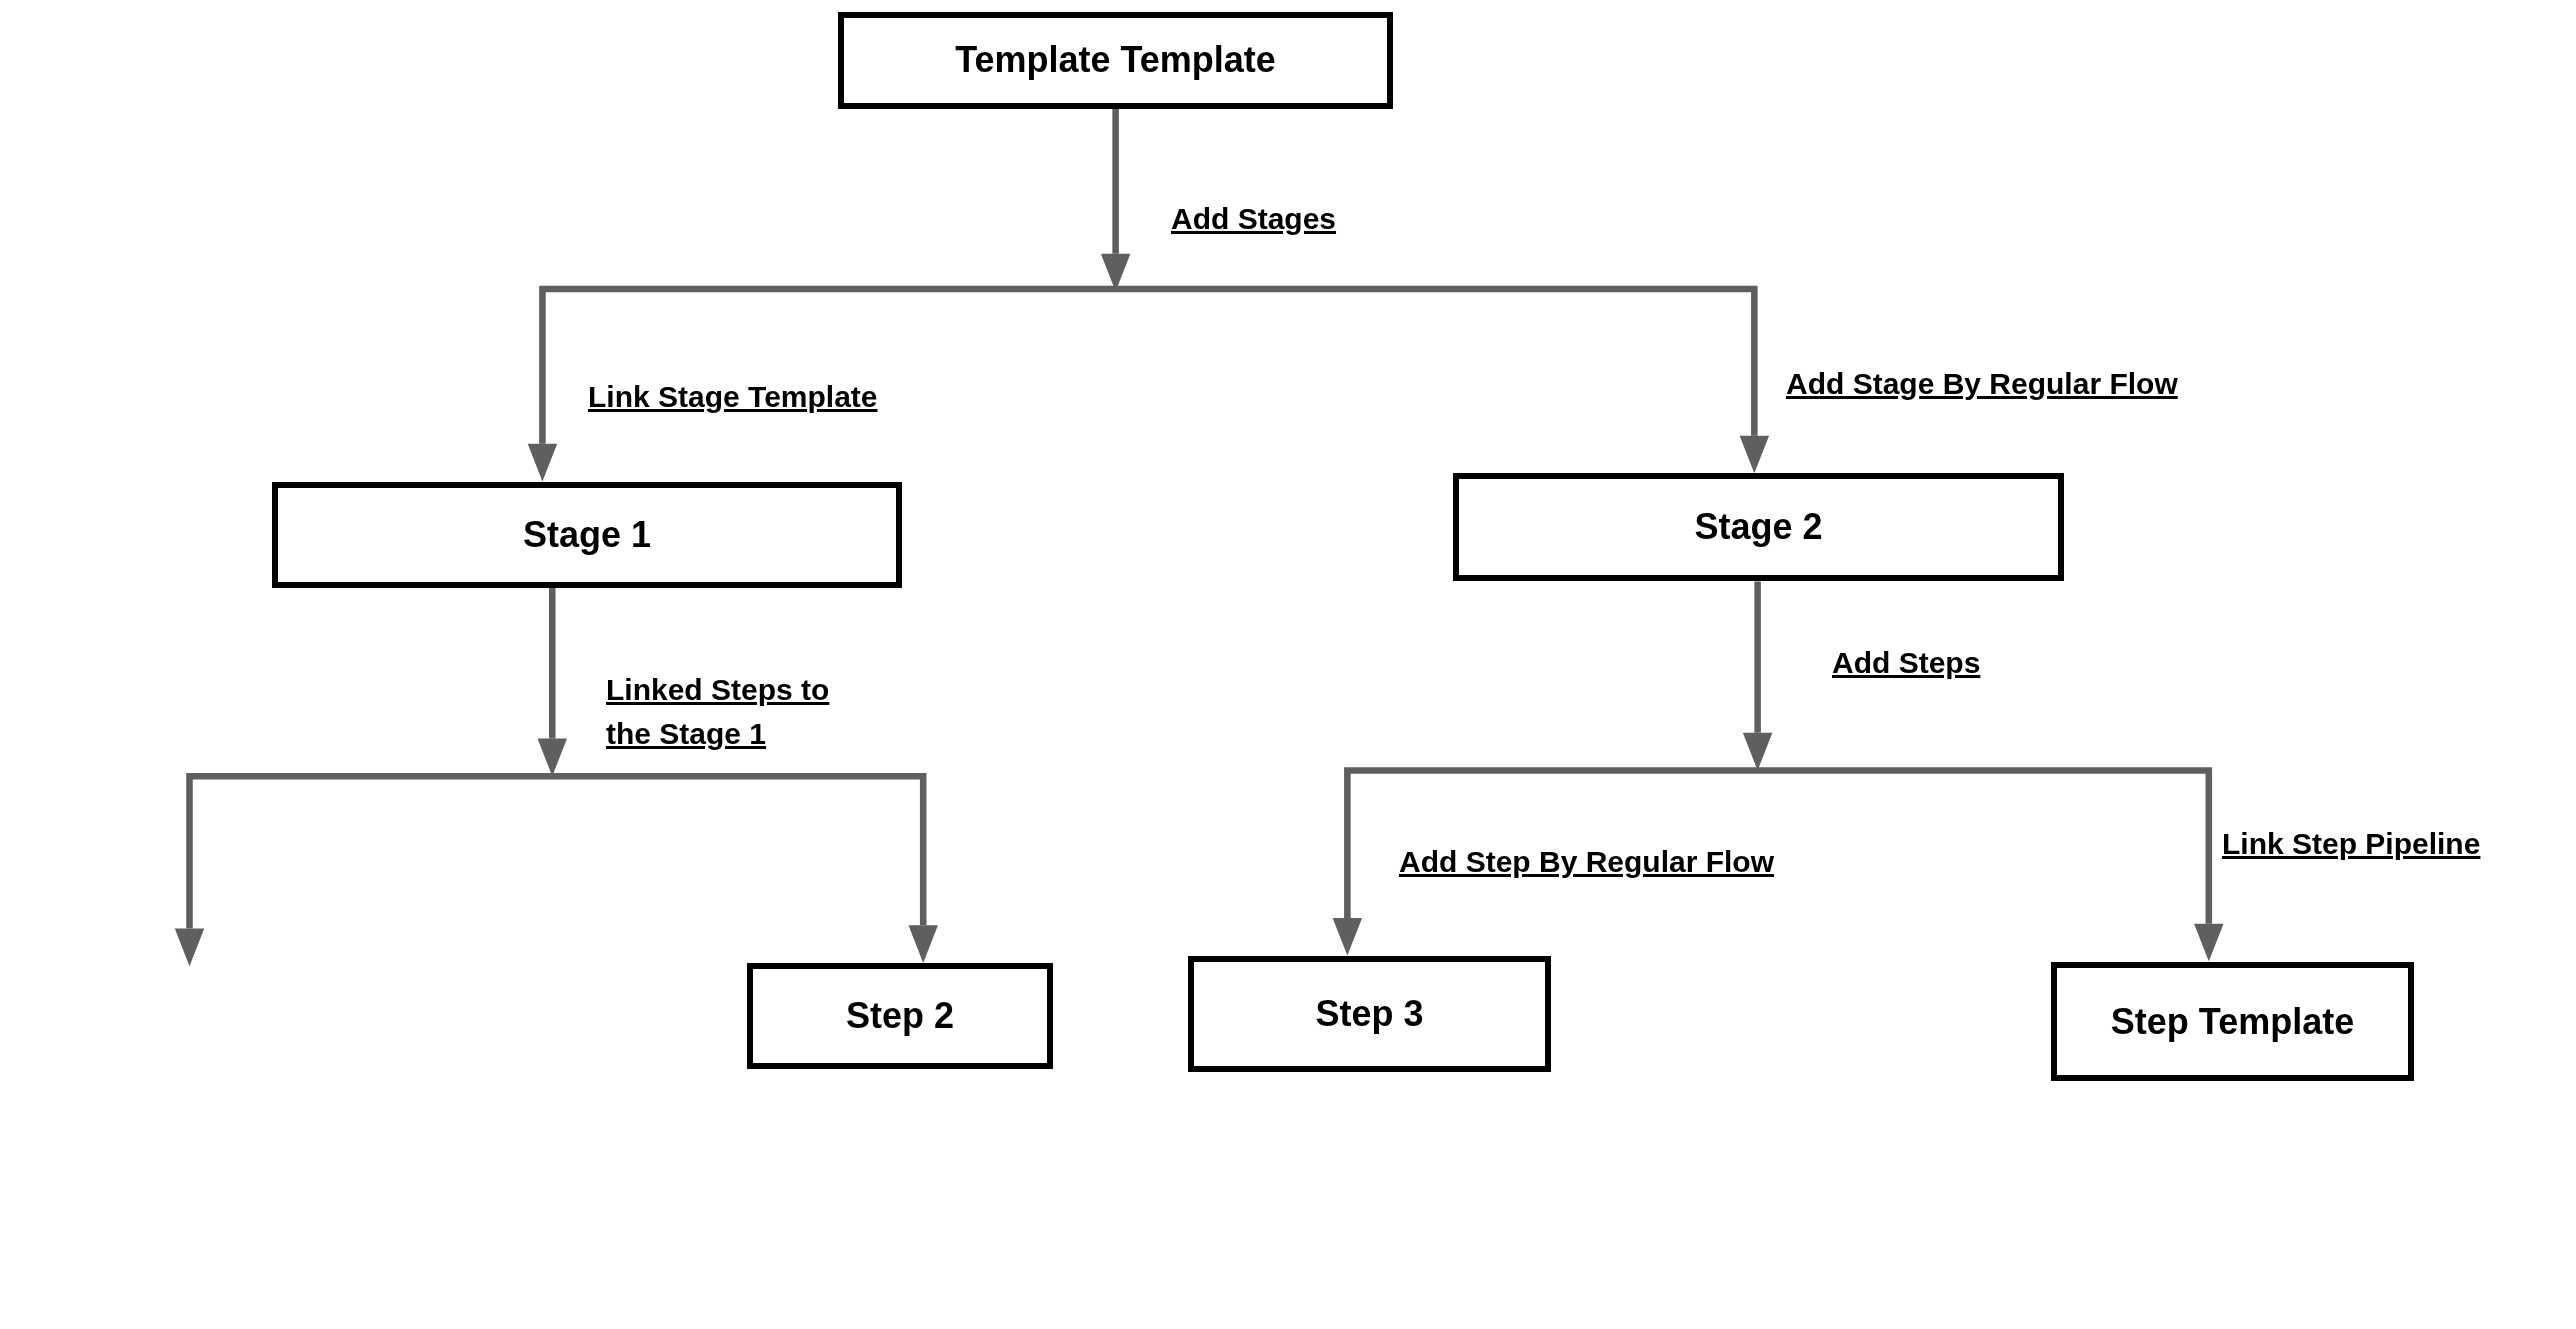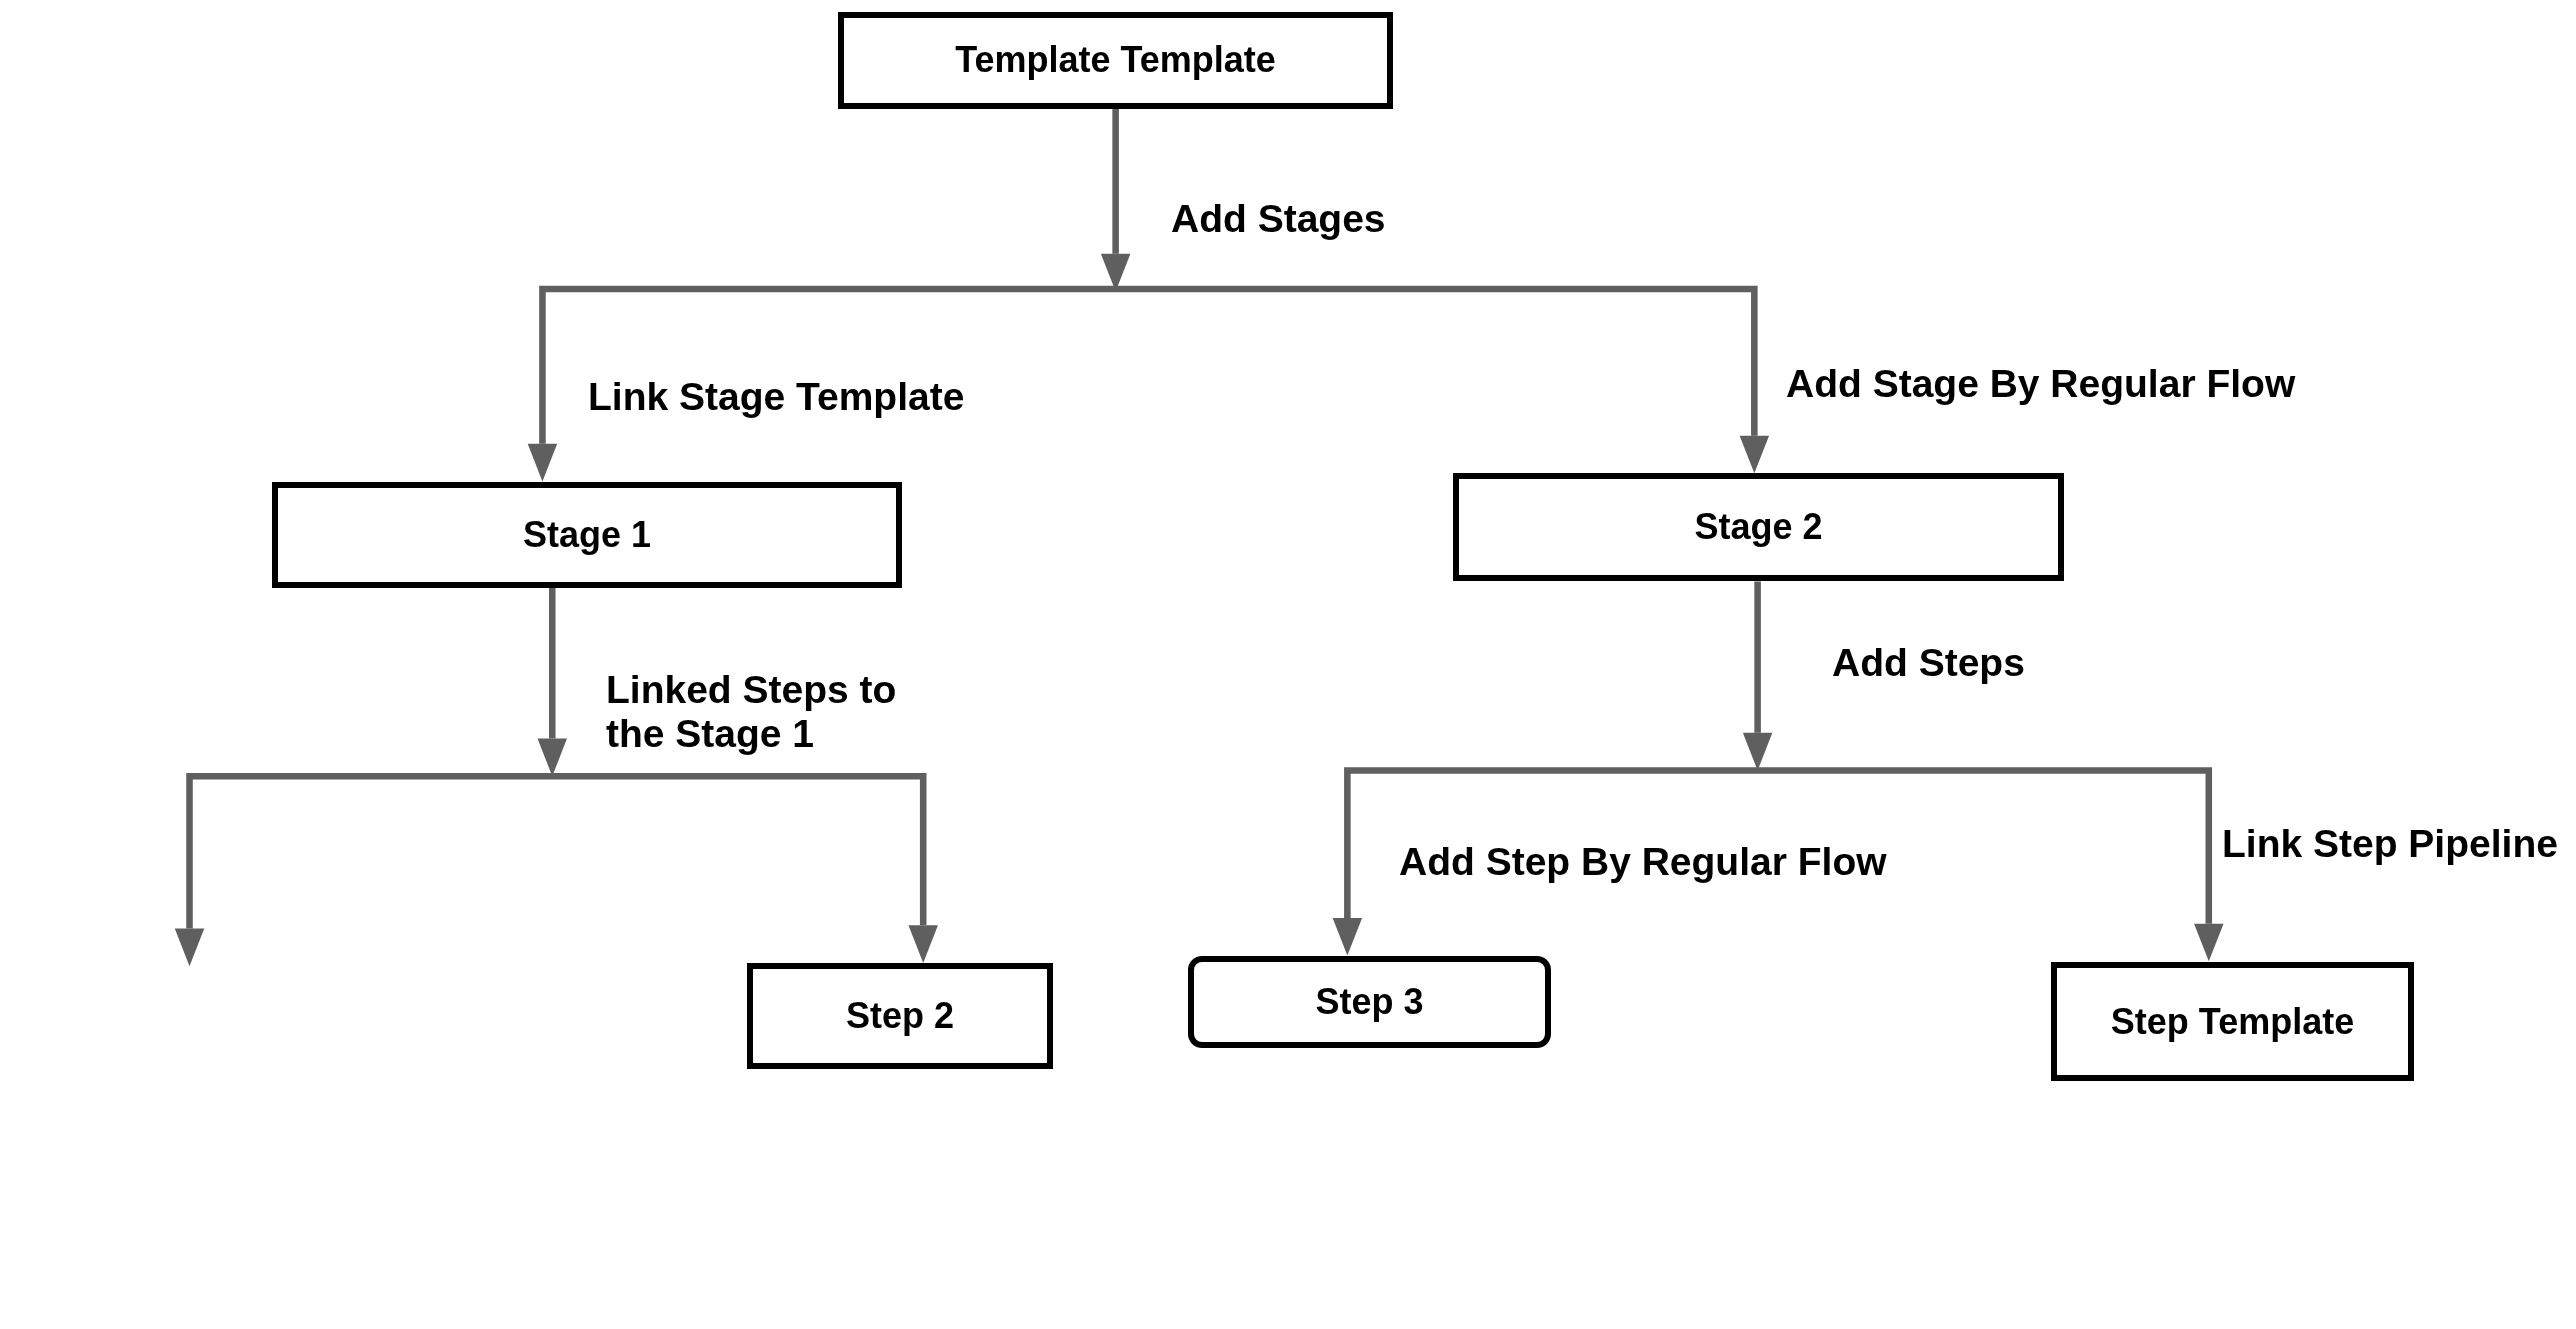--- a/index.html
+++ b/index.html
@@ -32,31 +32,32 @@
     align-items: center;
     justify-content: center;
     font-weight: bold;
     font-size: 36px;
     line-height: 1;
     white-space: nowrap;
   }
   .edge-label {
     position: absolute;
     font-weight: bold;
-    font-size: 39px;
+    font-size: 30px;
     line-height: 44px;
     white-space: nowrap;
+    text-decoration: underline;
   }
   
   #node-pipeline-template { left: 838px; top: 11.5px;   width: 555px; height: 97px; }
   #node-stage-1           { left: 272px;  top: 482px;  width: 630px; height: 106px; }
   #node-stage-2           { left: 1453px; top: 473px;  width: 611px; height: 108px; }
   #node-step-1            { left: 20.5px;   top: 967px; width: 364px; height: 103px; }
   #node-step-2            { left: 747px;  top: 963px; width: 306px; height: 106px; }
-  #node-step-3            { left: 1188px; top: 956px; width: 363px; height: 92px; border-radius: 14px; }
+  #node-step-3            { left: 1188px; top: 956px; width: 363px; height: 116px; }
   #node-step-template     { left: 2051px; top: 962px; width: 363px; height: 119px; }
   
   #label-add-stages                { left: 1171px; top: 197px;  }
   #label-link-stage-template       { left: 588px;  top: 375px;  }
   #label-add-stage-by-regular-flow { left: 1786px; top: 362px;  }
   #label-linked-steps              { left: 606px;  top: 668px;  }
   #label-add-steps                 { left: 1832px; top: 641px;  }
   #label-add-step-by-regular-flow  { left: 1399px; top: 840px; }
   #label-link-step-template        { left: 2222px; top: 822px; }
   .stroke {

